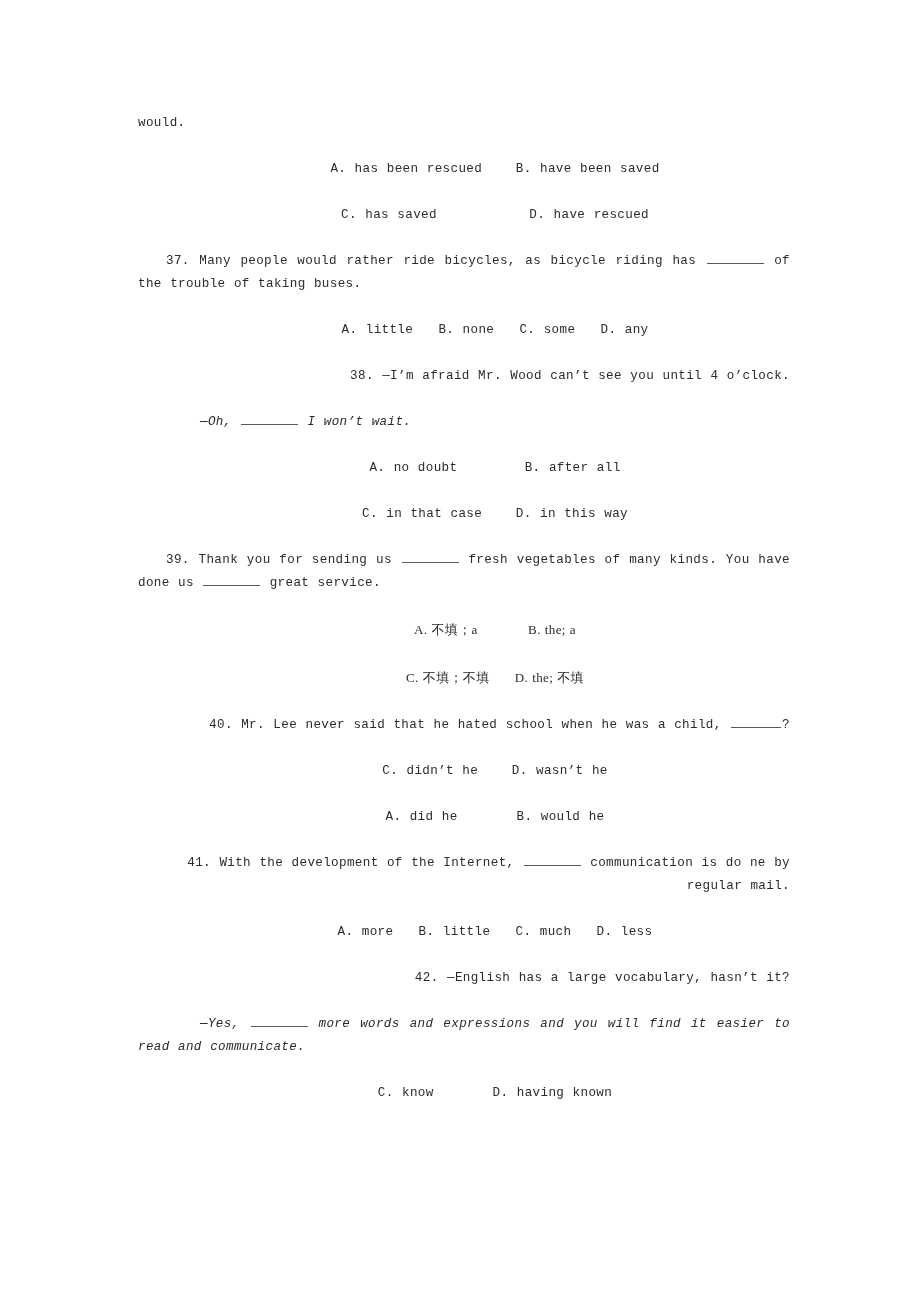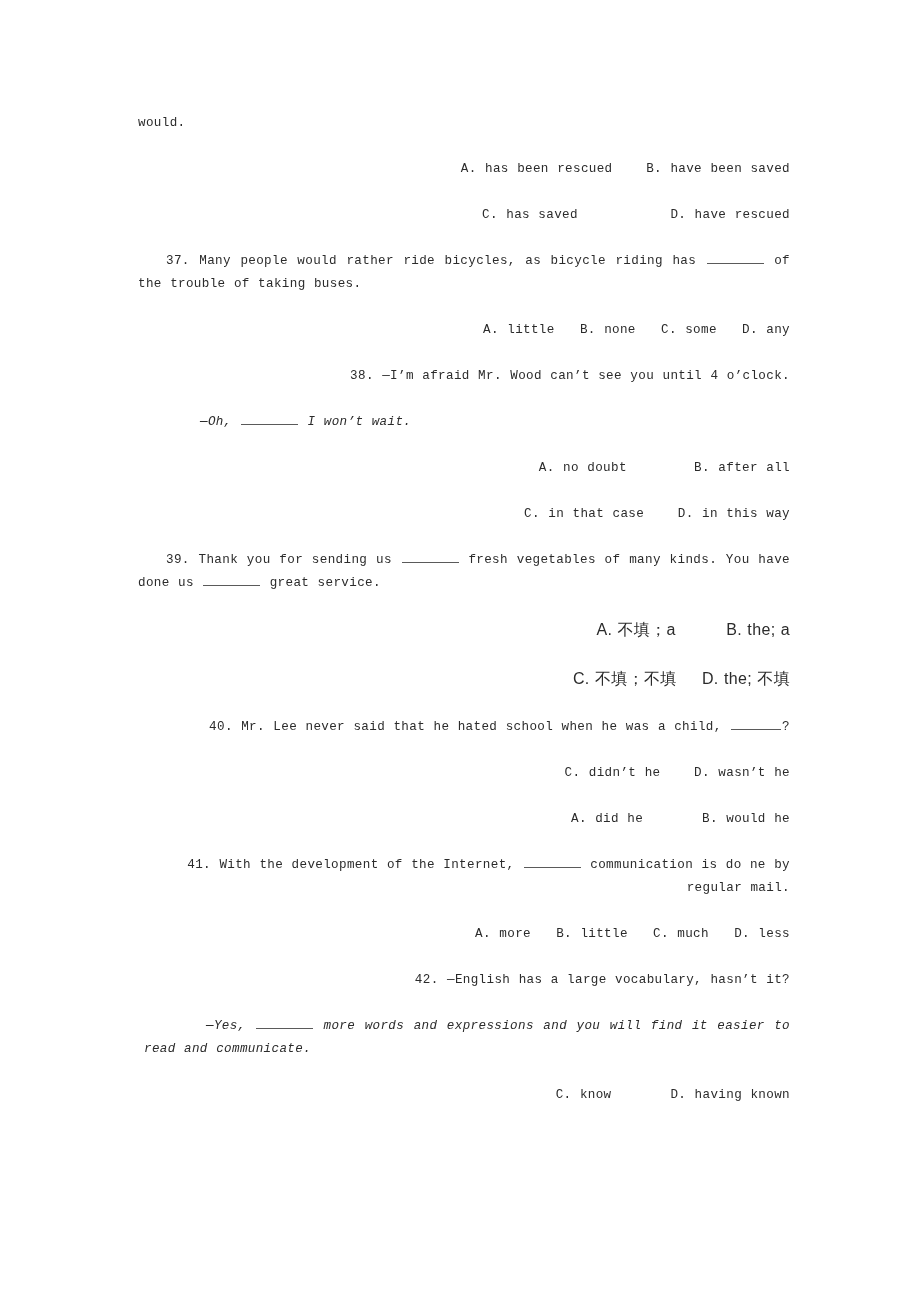--- a/index.html
+++ b/index.html
@@ -45,45 +45,45 @@
     text-align: right;
   }
   
   .dlg2 {
     margin-left: 62px;
     text-align: justify;
     margin-bottom: 23px;
     font-style: italic;
   }
   .dlg2.flush {
-    margin-left: 6px;
+    margin-left: 0;
     text-indent: 62px;
   }
   
   .opts {
     margin-left: 62px;
     margin-bottom: 23px;
-    text-align: right;
+    text-align: center;
     white-space: pre;
   }
   .opts:last-child {
     margin-bottom: 0;
   }
   .blank {
     display: inline-block;
     border-bottom: 1px solid #5a5a5a;
     height: 0.92em;
     vertical-align: baseline;
     margin: 0 1px;
   }
   .blank.w8 { width: 57px; }
   .blank.w7 { width: 50px; }
   .cjk {
-    font-family: Liberation Sans, sans-serif;
-    font-size: 16px;
+    font-family: Liberation Serif, serif;
+    font-size: 13px;
   }
 </style>
 </head>
 <body>
 
 <div class="page">
 
   <div class="para frag">would.</div>
 
   <div class="para opts">A. has been rescued    B. have been saved</div>

